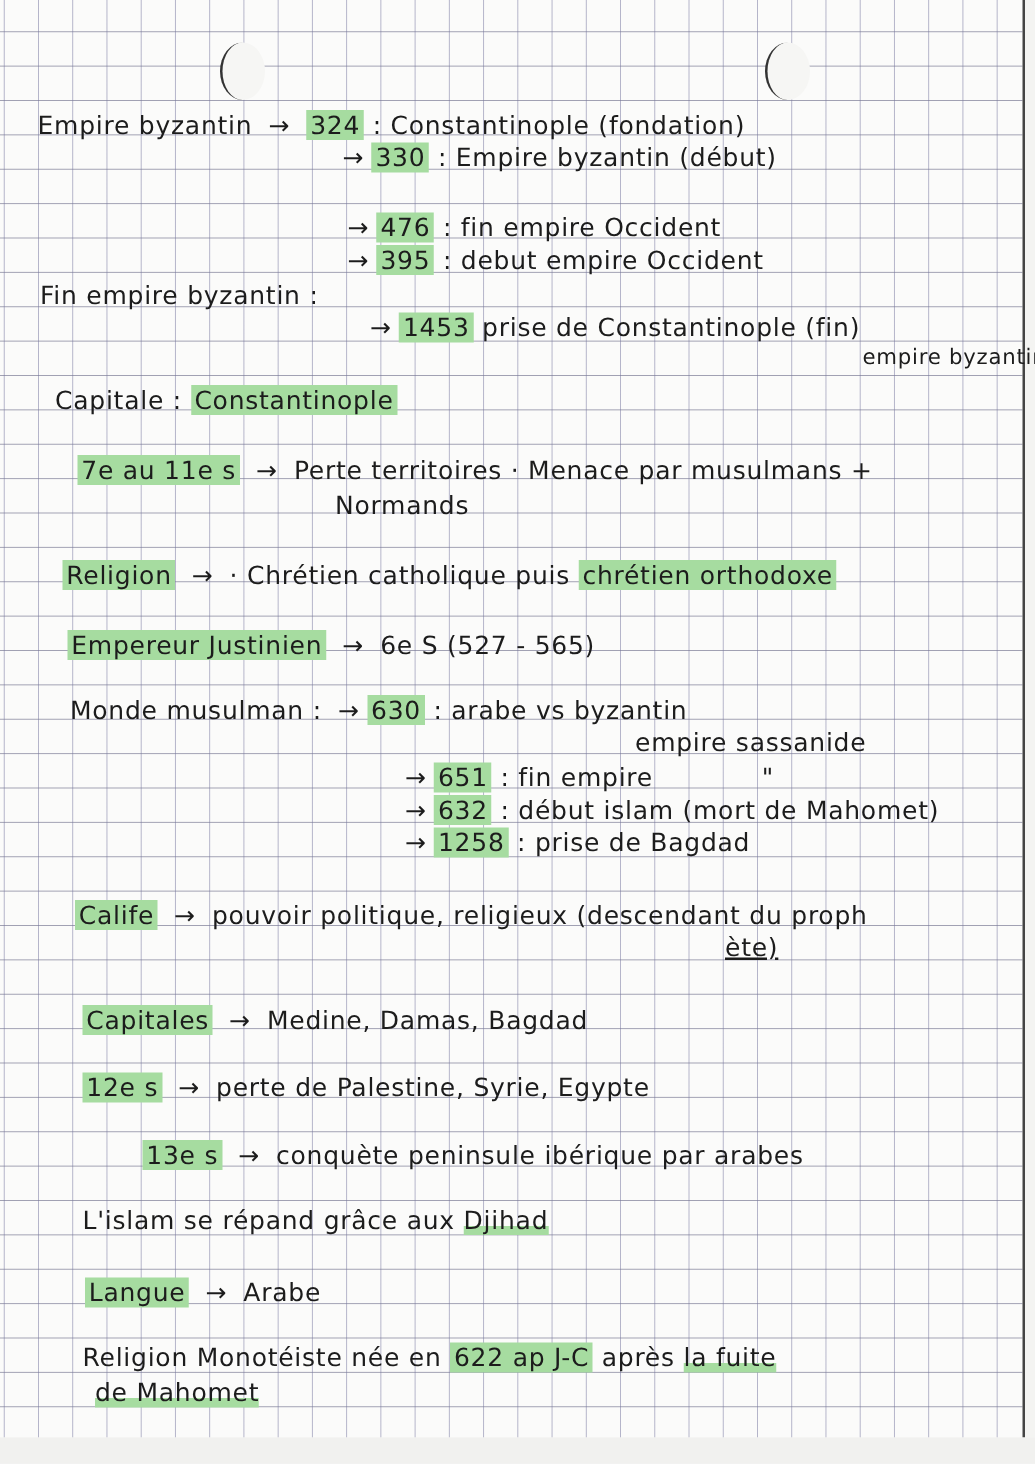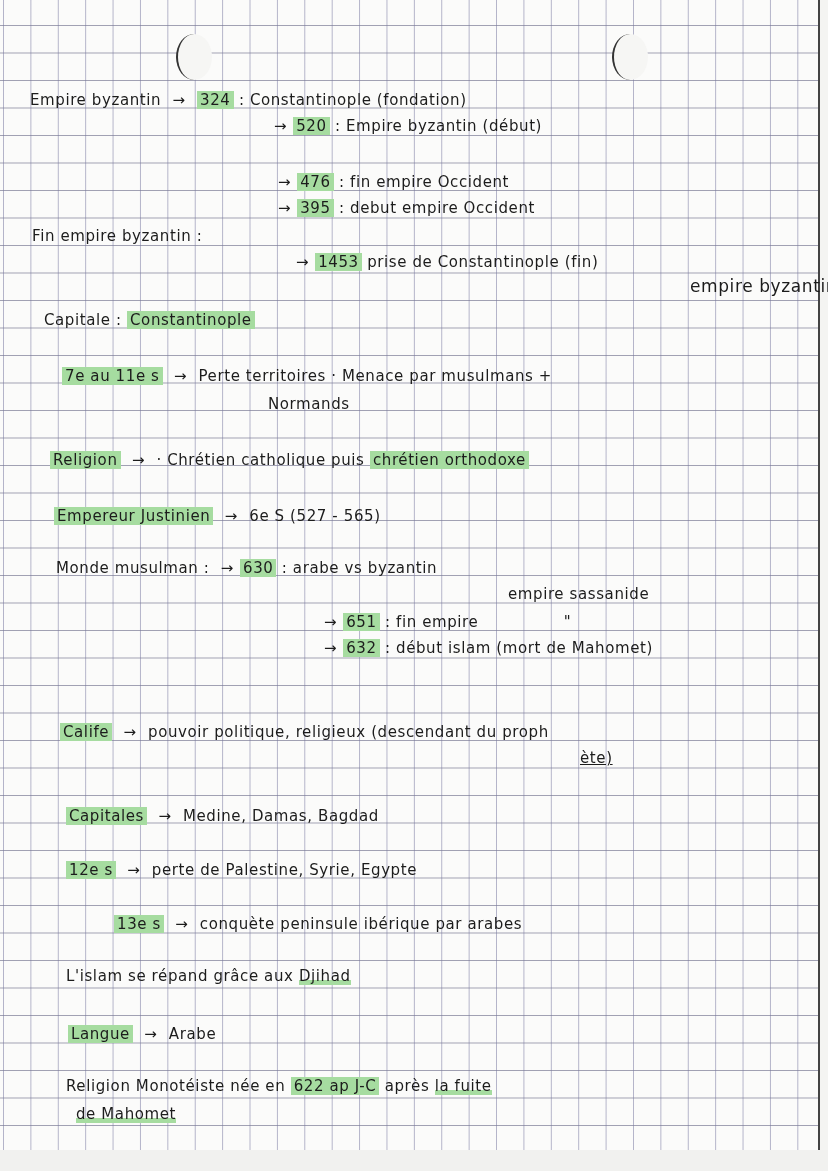--- a/index.html
+++ b/index.html
@@ -20,21 +20,21 @@
   }
   .bottom-strip {
     position: absolute; left: 0; top: 1150px; width: 828px; height: 21px; background: #f1f1ef;
   }
   .hole {
     position: absolute; width: 34px; height: 46px; border-radius: 50%;
     background: #f6f6f4; border-left: 2px solid #333;
   }
   .line {
     position: absolute; white-space: nowrap; color: #1c1c1c;
-    font-family: "DejaVu Sans", sans-serif; font-size: 15px; letter-spacing: 0.6px;
+    font-family: "DejaVu Sans", sans-serif; font-size: 20px; letter-spacing: 0.6px;
     line-height: 24px;
   }
   .small { font-size: 17px; }
   .hl { background: #a6dca0; padding: 0 3px; }
   .ul { background: linear-gradient(to bottom, transparent 70%, #a6dca0 70%); }
   .arrow { margin: 0 6px; }
 </style>
 </head>
 <body>
 
@@ -42,21 +42,21 @@
   <div class="hole" style="left:176px; top:34px;"></div>
   <div class="hole" style="left:612px; top:34px;"></div>
 
   <div class="line" style="left:30px; top:88px;">
     <span>Empire byzantin</span>
     <span class="arrow">→</span>
     <span class="hl">324</span>
     <span>: Constantinople (fondation)</span>
   </div>
   <div class="line" style="left:268px; top:114px;">
-    <span class="arrow">→</span><span class="hl">520</span>
+    <span class="arrow">→</span><span class="hl">330</span>
     <span>: Empire byzantin (début)</span>
   </div>
   <div class="line" style="left:272px; top:170px;">
     <span class="arrow">→</span><span class="hl">476</span>
     <span>: fin empire Occident</span>
   </div>
   <div class="line" style="left:272px; top:196px;">
     <span class="arrow">→</span><span class="hl">395</span>
     <span>: debut empire Occident</span>
   </div>
@@ -104,20 +104,24 @@
   </div>
   <div class="line" style="left:318px; top:610px;">
     <span class="arrow">→</span><span class="hl">651</span>
     <span>: fin empire</span>
     <span style="margin-left:80px;">"</span>
   </div>
   <div class="line" style="left:318px; top:636px;">
     <span class="arrow">→</span><span class="hl">632</span>
     <span>: début islam (mort de Mahomet)</span>
   </div>
+  <div class="line" style="left:318px; top:662px;">
+    <span class="arrow">→</span><span class="hl">1258</span>
+    <span>: prise de Bagdad</span>
+  </div>
   <div class="line" style="left:60px; top:720px;">
     <span class="hl">Calife</span>
     <span class="arrow">→</span>
     <span>pouvoir politique, religieux (descendant du proph</span>
   </div>
   <div class="line" style="left:580px; top:746px;text-decoration:underline;">
     <span>ète)</span>
   </div>
   <div class="line" style="left:66px; top:804px;">
     <span class="hl">Capitales</span>

